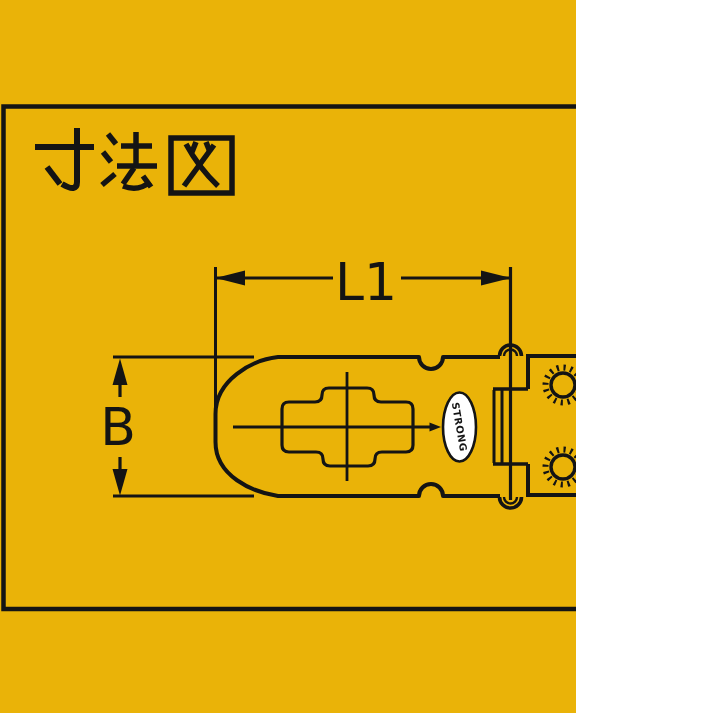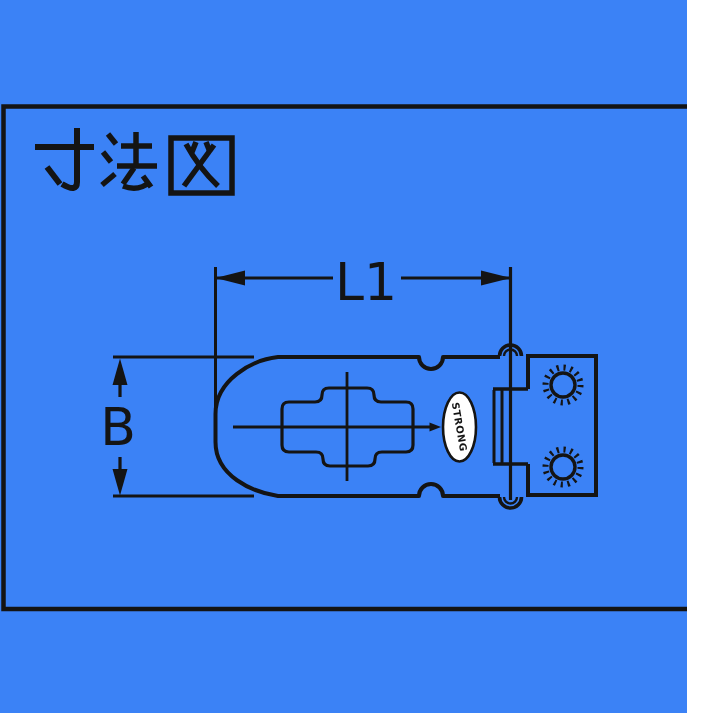--- a/index.html
+++ b/index.html
@@ -1,19 +1,19 @@
 <!DOCTYPE html>
 <html><head>
 <meta charset="utf-8">
 <style>
   html,body{margin:0;padding:0;background:#ffffff;}
   .stage{
     position:relative;
-    width:687px;height:713px;
-    background:#3b82f6;
+    width:576px;height:713px;
+    background:#eab308;
     overflow:hidden;
     font-family:"DejaVu Sans","Liberation Sans",sans-serif;
     text-align:center;
   }
   svg{display:block;}
   .dim-label{
     font-family:"DejaVu Sans","Liberation Sans",sans-serif;
     font-weight:400;
   }
   .logo-text{

